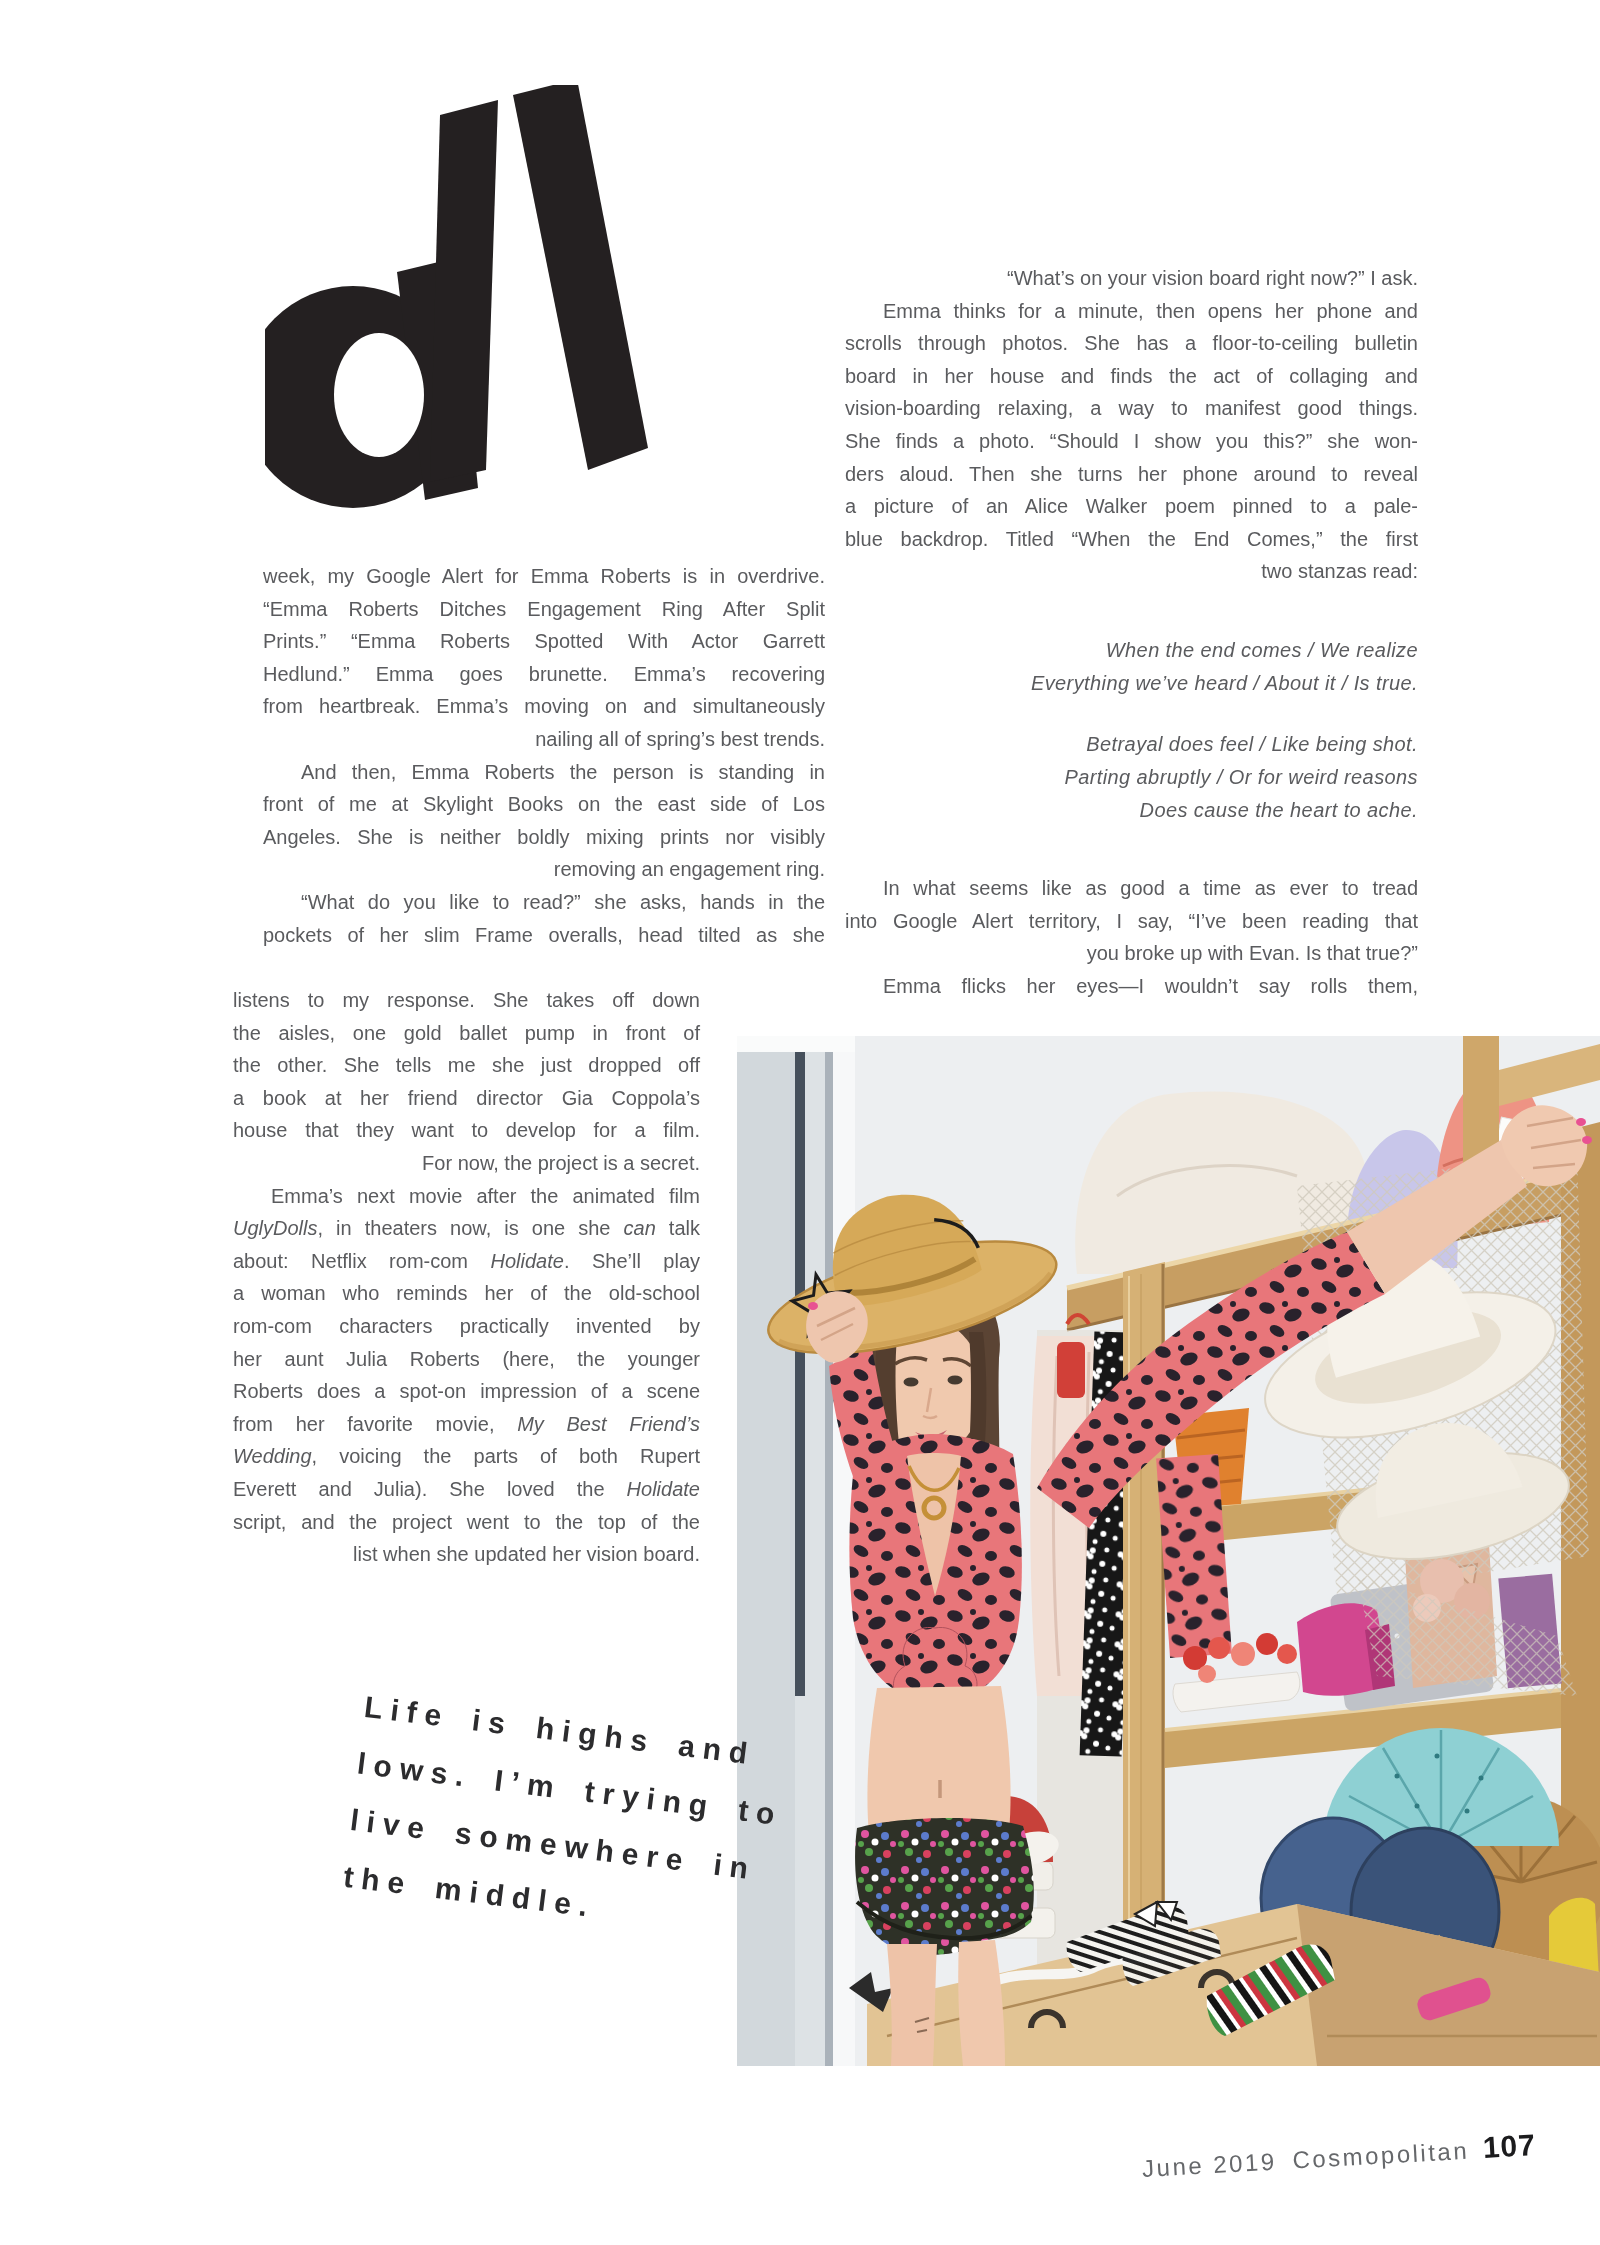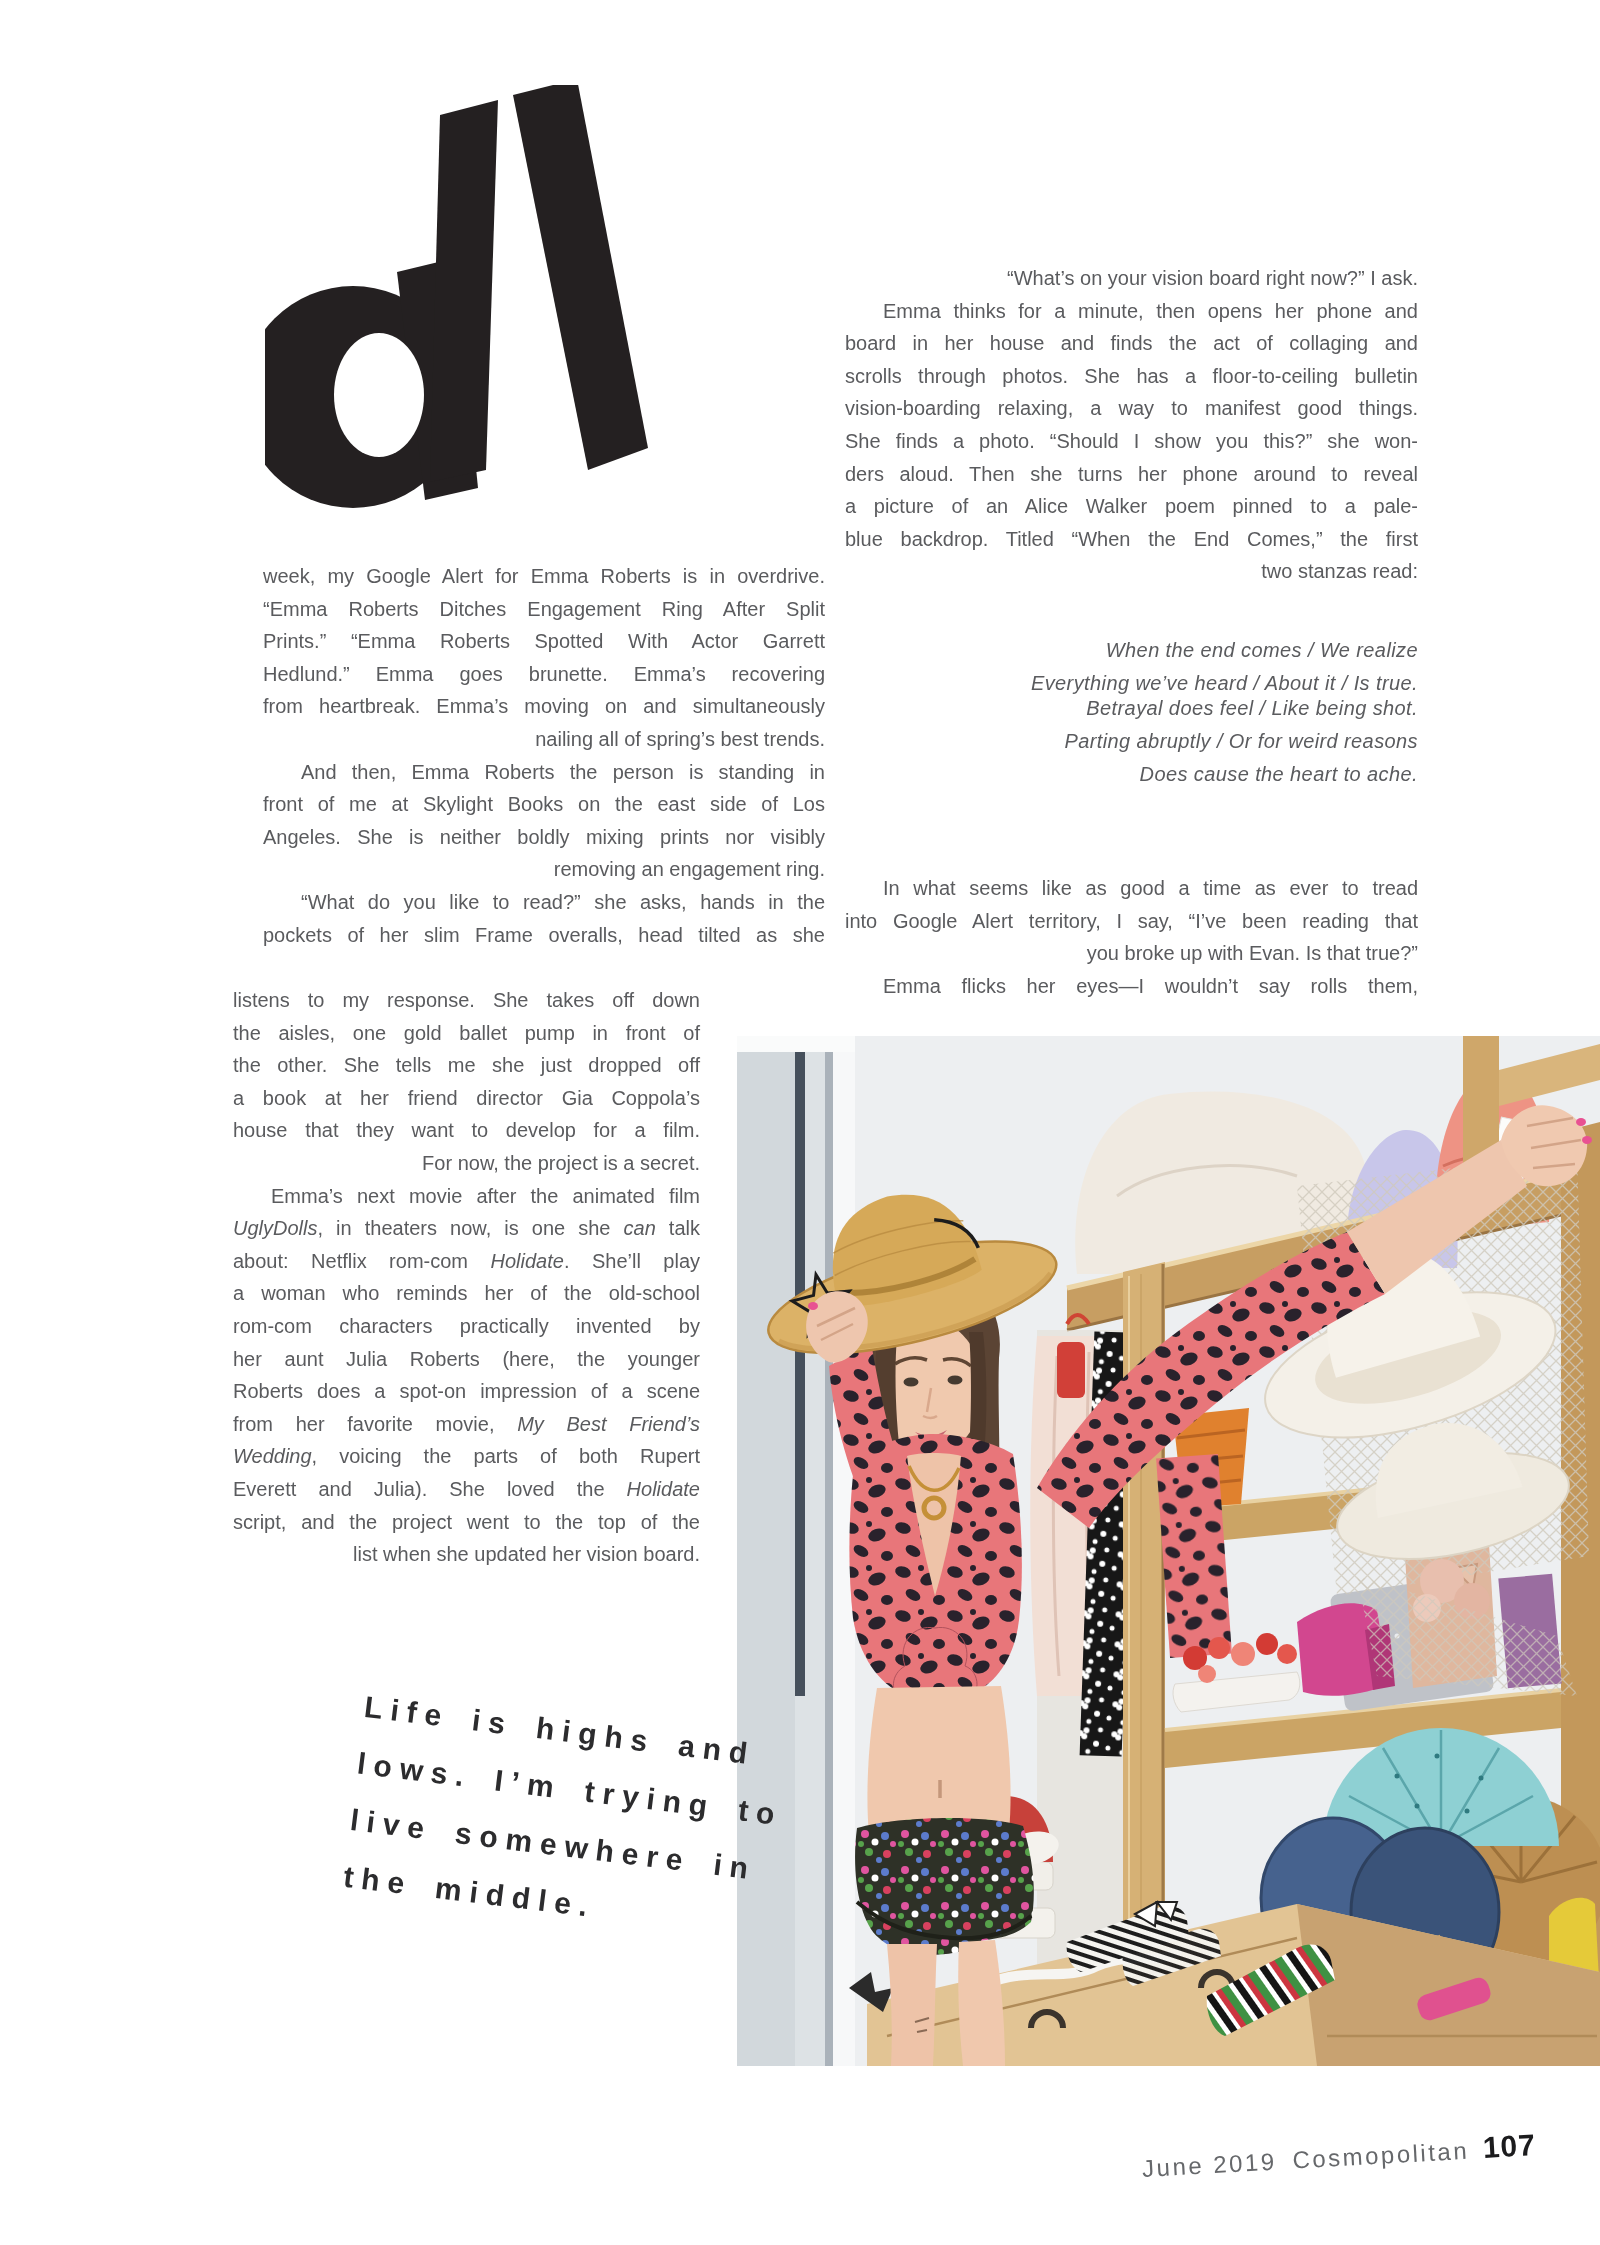--- a/index.html
+++ b/index.html
@@ -13,21 +13,21 @@
   .col{position:absolute;color:var(--body,#5a5b5e);font-size:20px;line-height:32.6px;letter-spacing:0;}
   .col .ln{text-align:right;}
   .col .ln.j{text-align:justify;text-align-last:justify;}
   .col .ln.ind{padding-left:38px;}
   .it{font-style:italic;}
   .col-left-wide{left:233px;top:560px;width:562px;margin-left:30px;}
   .col-left-narrow{left:233px;top:984px;width:467px;}
   .col-right{left:845px;top:262px;width:573px;}
   .poem{left:845px;top:634px;width:573px;font-style:italic;line-height:33px;letter-spacing:.4px;}
   .poem .ln{padding-left:40px;}
-  .poem-2{top:692px;}
+  .poem-2{top:728px;}
   .col-right-bottom{left:845px;top:872px;width:573px;}
   
   .pull-quote{
     position:absolute;left:368px;top:1678px;width:480px;z-index:5;
     font-weight:bold;font-size:30px;line-height:57px;color:#2c2c2e;
     letter-spacing:8px;word-spacing:7px;
     transform:rotate(7deg);transform-origin:0 0;
   }
   
   .photo{position:absolute;left:737px;top:1036px;width:863px;height:1030px;overflow:hidden;z-index:1;}
@@ -86,22 +86,22 @@
     <div class="ln j"><span>Roberts does a spot-on impression of a scene</span></div>
     <div class="ln j"><span>from her favorite movie, </span><span class="it">My Best Friend’s</span></div>
     <div class="ln j"><span class="it">Wedding</span><span>, voicing the parts of both Rupert</span></div>
     <div class="ln j"><span>Everett and Julia). She loved the </span><span class="it">Holidate</span></div>
     <div class="ln j"><span>script, and the project went to the top of the</span></div>
     <div class="ln"><span>list when she updated her vision board.</span></div>
   </div>
 <div class="col col-right">
     <div class="ln ind"><span>“What’s on your vision board right now?” I ask.</span></div>
     <div class="ln j ind"><span>Emma thinks for a minute, then opens her phone and</span></div>
+    <div class="ln j"><span>scrolls through photos. She has a floor-to-ceiling bulletin</span></div>
     <div class="ln j"><span>board in her house and finds the act of collaging and</span></div>
-    <div class="ln j"><span>scrolls through photos. She has a floor-to-ceiling bulletin</span></div>
     <div class="ln j"><span>vision-boarding relaxing, a way to manifest good things.</span></div>
     <div class="ln j"><span>She finds a photo. “Should I show you this?” she won-</span></div>
     <div class="ln j"><span>ders aloud. Then she turns her phone around to reveal</span></div>
     <div class="ln j"><span>a picture of an Alice Walker poem pinned to a pale-</span></div>
     <div class="ln j"><span>blue backdrop. Titled “When the End Comes,” the first</span></div>
     <div class="ln"><span>two stanzas read:</span></div>
   </div>
 <div class="col poem">
     <div class="ln"><span>When the end comes / We realize</span></div>
     <div class="ln"><span>Everything we’ve heard / About it / Is true.</span></div>

